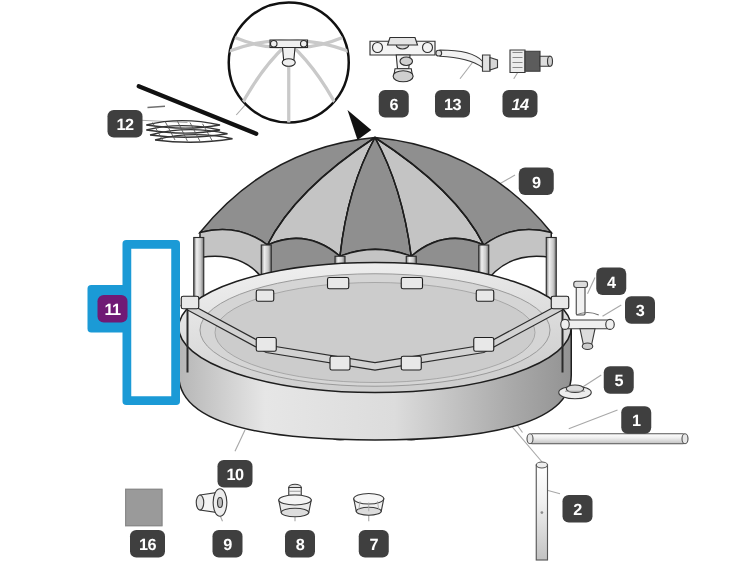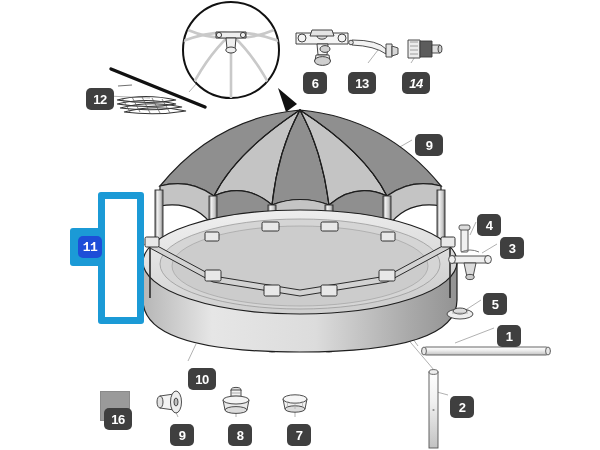--- a/index.html
+++ b/index.html
@@ -9,21 +9,21 @@
   svg{display:block;}
 
   .callout{position:absolute;width:24px;height:22px;border-radius:5px;
            background:#3f3f3f;color:#ffffff;font-size:13px;font-weight:bold;
            display:flex;align-items:center;justify-content:center;
            letter-spacing:-0.5px;line-height:1;}
   .callout.wide{width:28px;}
   .hl-tab{position:absolute;background:#1b9ad6;border-radius:3px;}
   .hl-box{position:absolute;border:7px solid #1b9ad6;background:#ffffff;
           border-radius:3px;}
-  .callout.onblue{background:#1d4ed8;font-family:Liberation Mono, monospace;}
+  .callout.onblue{background:#701a75;}
   .swatch{position:absolute;background:#9a9a9a;border:1px solid #8a8a8a;}
 </style>
 </head>
 <body>
 
 <div id="stage">
 
   <svg width="600" height="450" viewBox="0 0 600 450">
     <defs>
       <linearGradient id="wallGrad" x1="0" y1="0" x2="1" y2="0">
@@ -318,37 +318,37 @@
     </div>
 
   <div class="callout" style="left:228px;top:424px;">
       <span>8</span>
     </div>
 
   <div class="callout" style="left:170px;top:424px;">
       <span>9</span>
     </div>
 
-  <div class="callout wide" style="left:174px;top:368px;margin-left:14px;">
+  <div class="callout wide" style="left:174px;top:368px;">
       <span>10</span>
     </div>
 
   <div class="callout wide" style="left:86px;top:88px;">
       <span>12</span>
     </div>
 
   <div class="callout wide" style="left:348px;top:72px;">
       <span>13</span>
     </div>
 
   <div class="callout wide" style="left:402px;top:72px;font-style:italic;">
       <span>14</span>
     </div>
 
   <div class="callout wide" style="left:415px;top:134px;">
       <span>9</span>
     </div>
 
-  <div class="callout wide" style="left:104px;top:408px;align-items:center;">
+  <div class="callout wide" style="left:104px;top:424px;align-items:center;">
       <span>16</span>
     </div>
 
 </div>
 
 </body></html>

